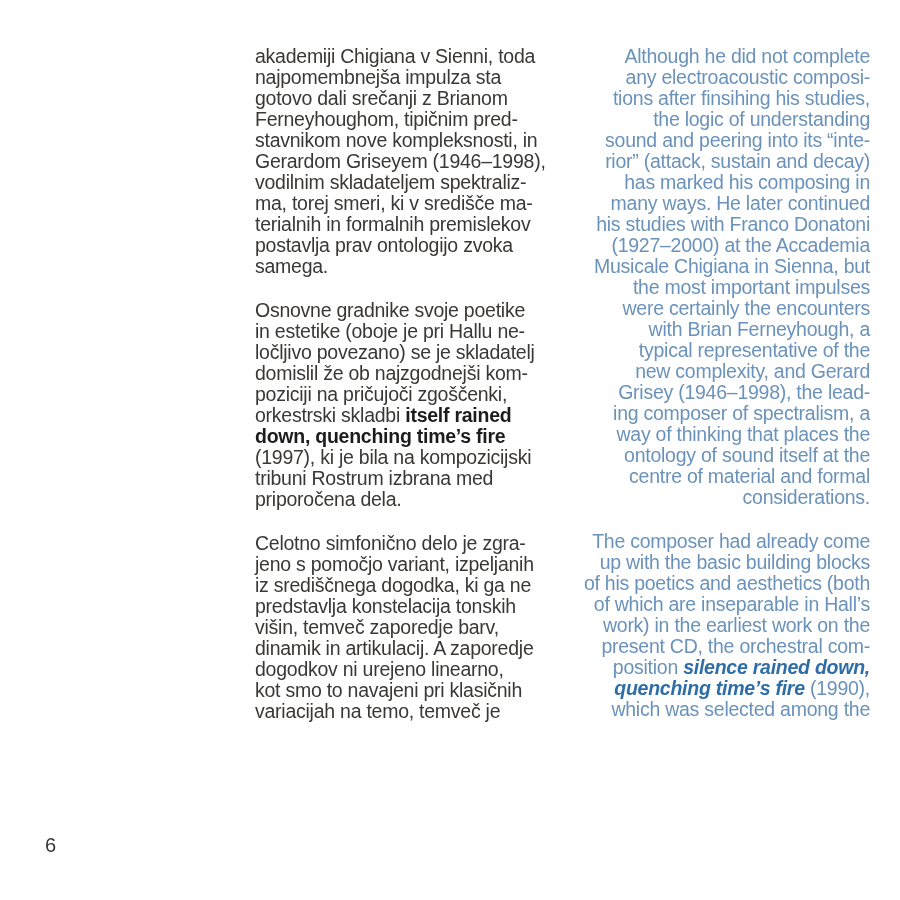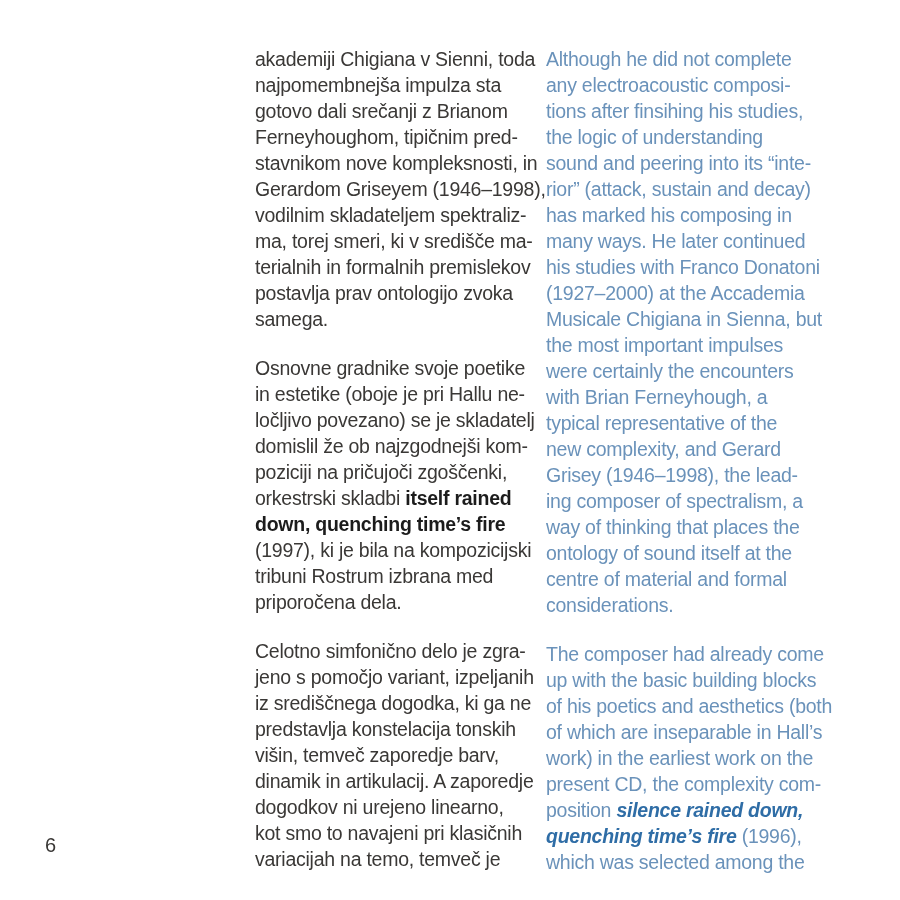--- a/index.html
+++ b/index.html
@@ -17,32 +17,33 @@
   .page {
     position: absolute;
     inset: 0;
     background: var(--background, #ffffff);
   }
   .col {
     position: absolute;
     top: 46px;
     white-space: pre;
     font-size: 19.5px;
-    line-height: 26px;
+    line-height: 21px;
     letter-spacing: -0.25px;
   }
   .col-left {
     left: 255px;
     width: 290px;
     color: var(--left-text, #3a3836);
   }
   .col-right {
-    left: 546px;
+    left: 575px;
     width: 295px;
     color: var(--right-text, #6a92ba);
+    text-align: right;
   }
   .para {
     margin: 0 0 23px 0;
   }
   .seg-bold {
     font-weight: 700;
     color: var(--left-bold, #1c1c1c);
   }
   .seg-bold-italic {
     font-weight: 700;
@@ -111,20 +112,20 @@
 Grisey (1946–1998), the lead-
 ing composer of spectralism, a
 way of thinking that places the
 ontology of sound itself at the
 centre of material and formal
 considerations.</span></div><div class="para"><span>The composer had already come
 up with the basic building blocks
 of his poetics and aesthetics (both
 of which are inseparable in Hall’s
 work) in the earliest work on the
-present CD, the complexity com-
+present CD, the orchestral com-
 position </span><span class="seg-bold-italic">silence rained down,
-quenching time’s fire</span><span> (1996),
+quenching time’s fire</span><span> (1990),
 which was selected among the</span></div></div>
 
   <div class="page-number">6</div>
 
 </div>
 
 </body></html>

